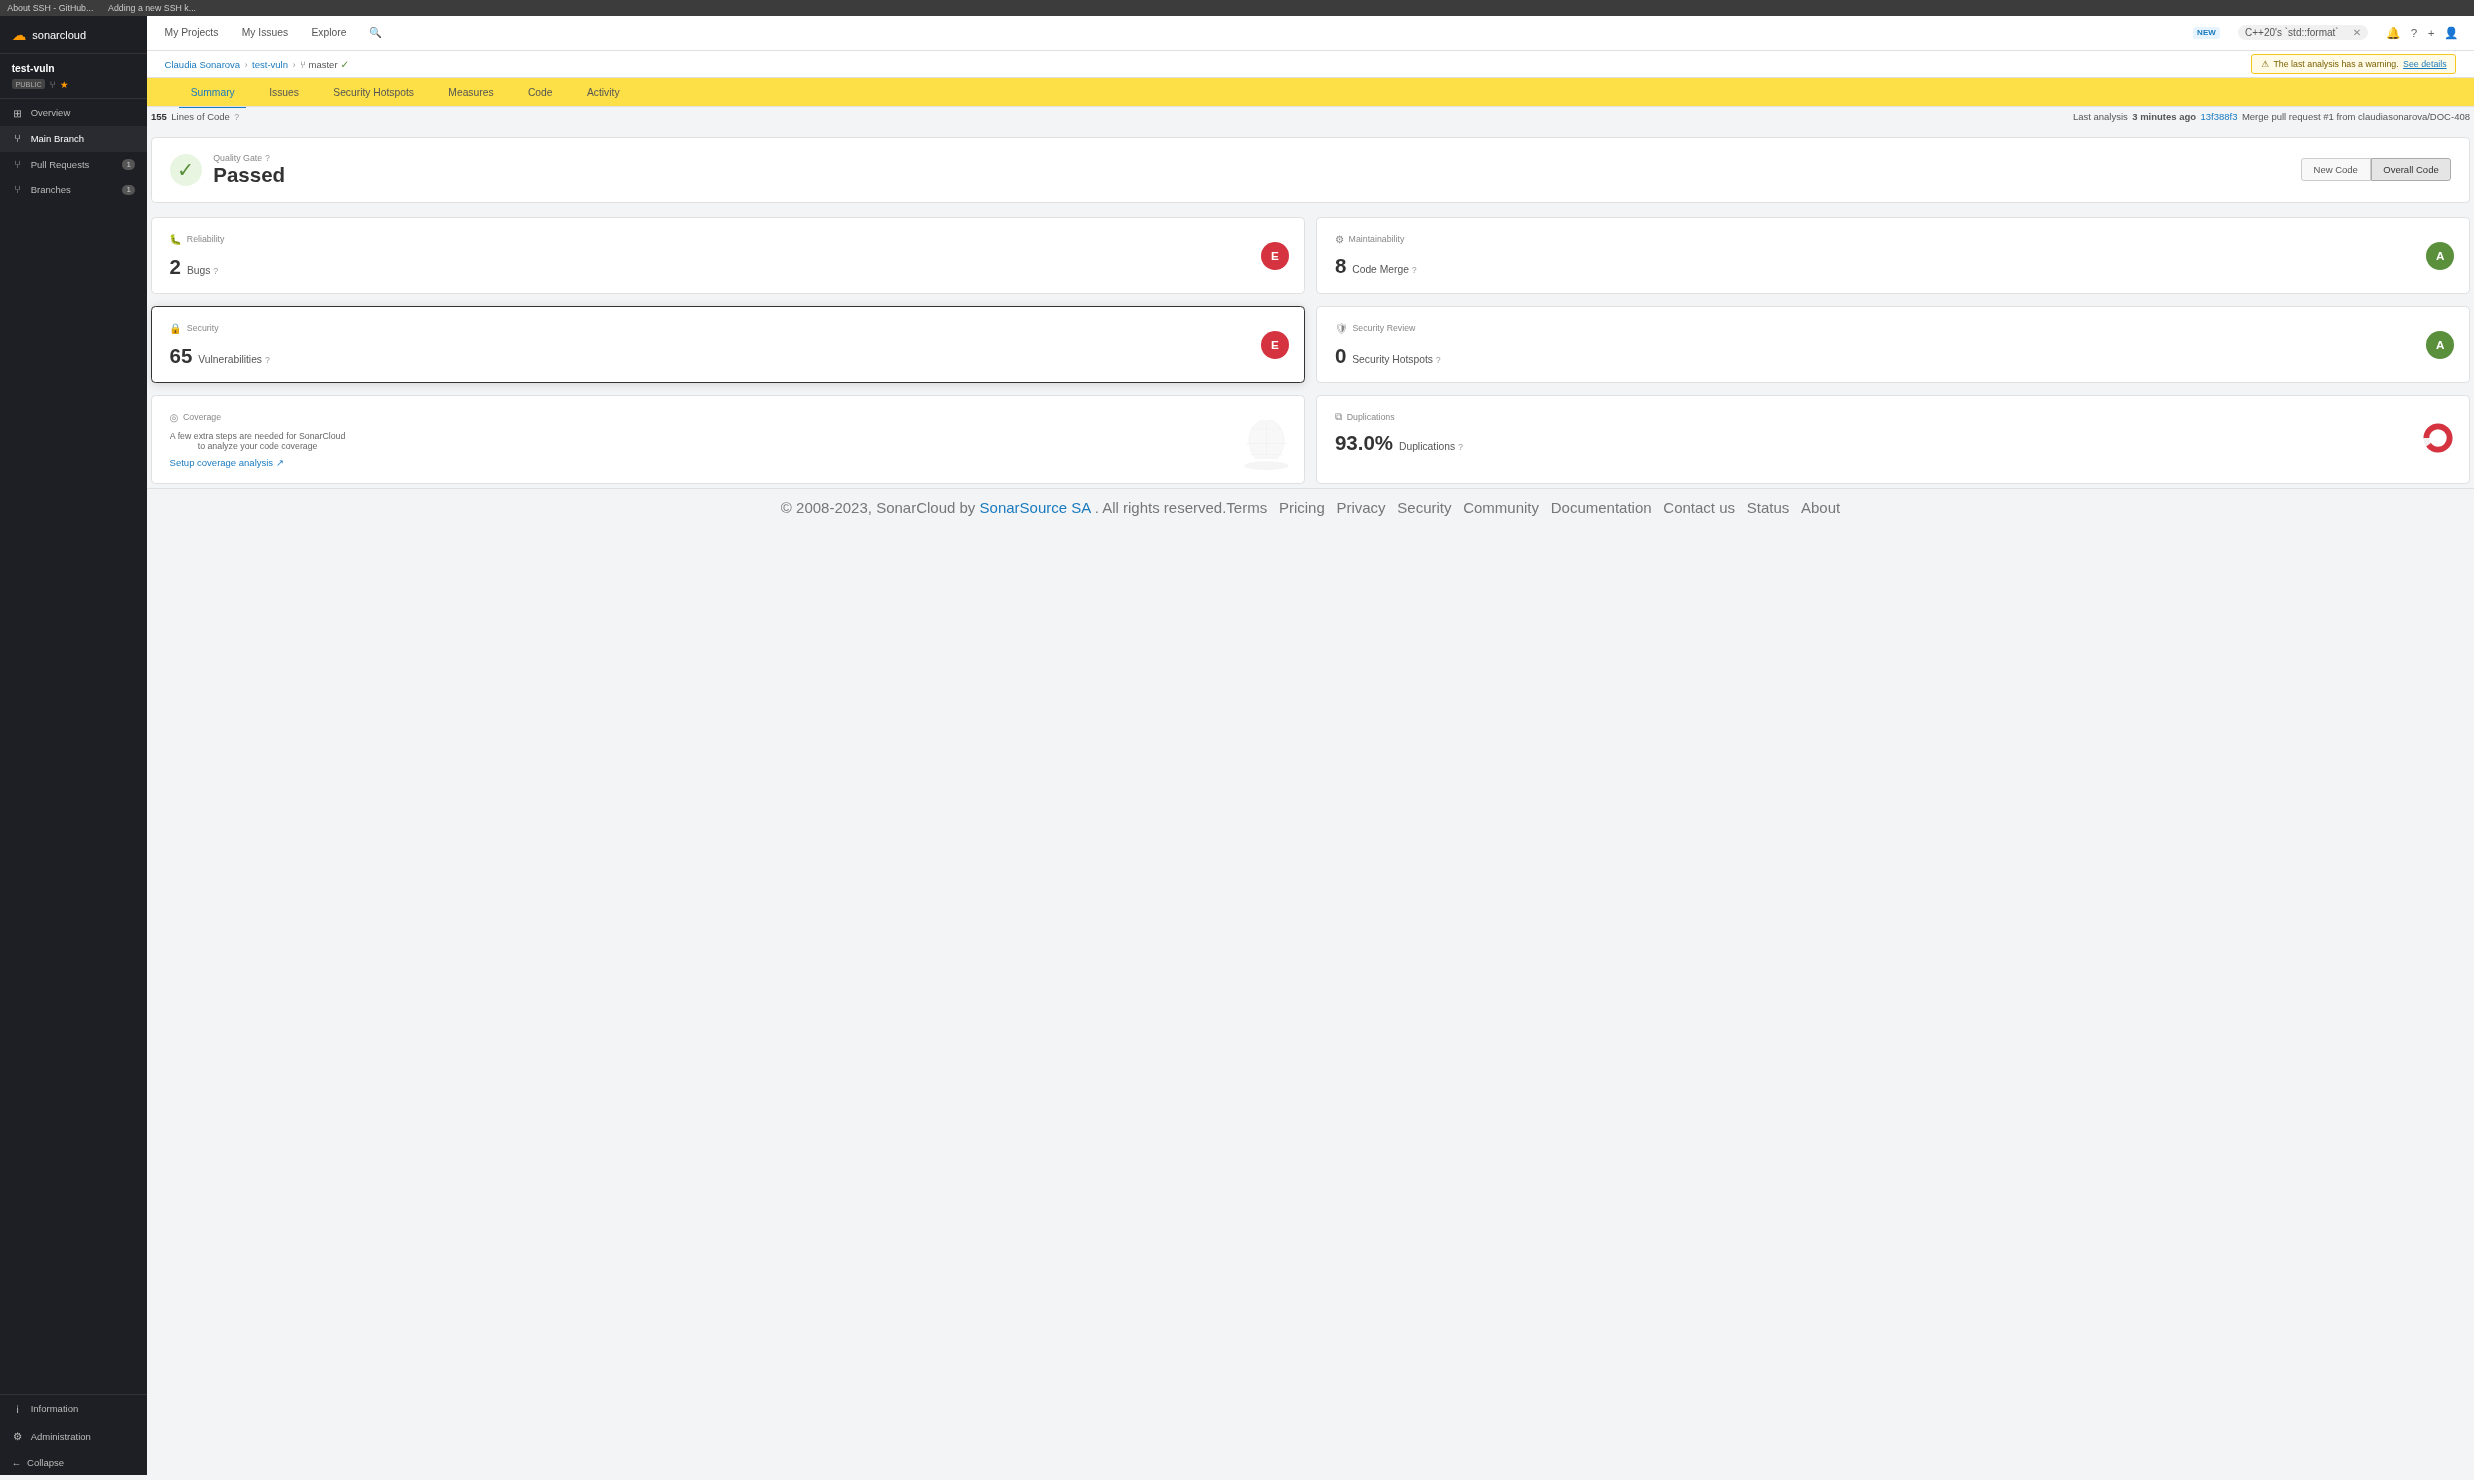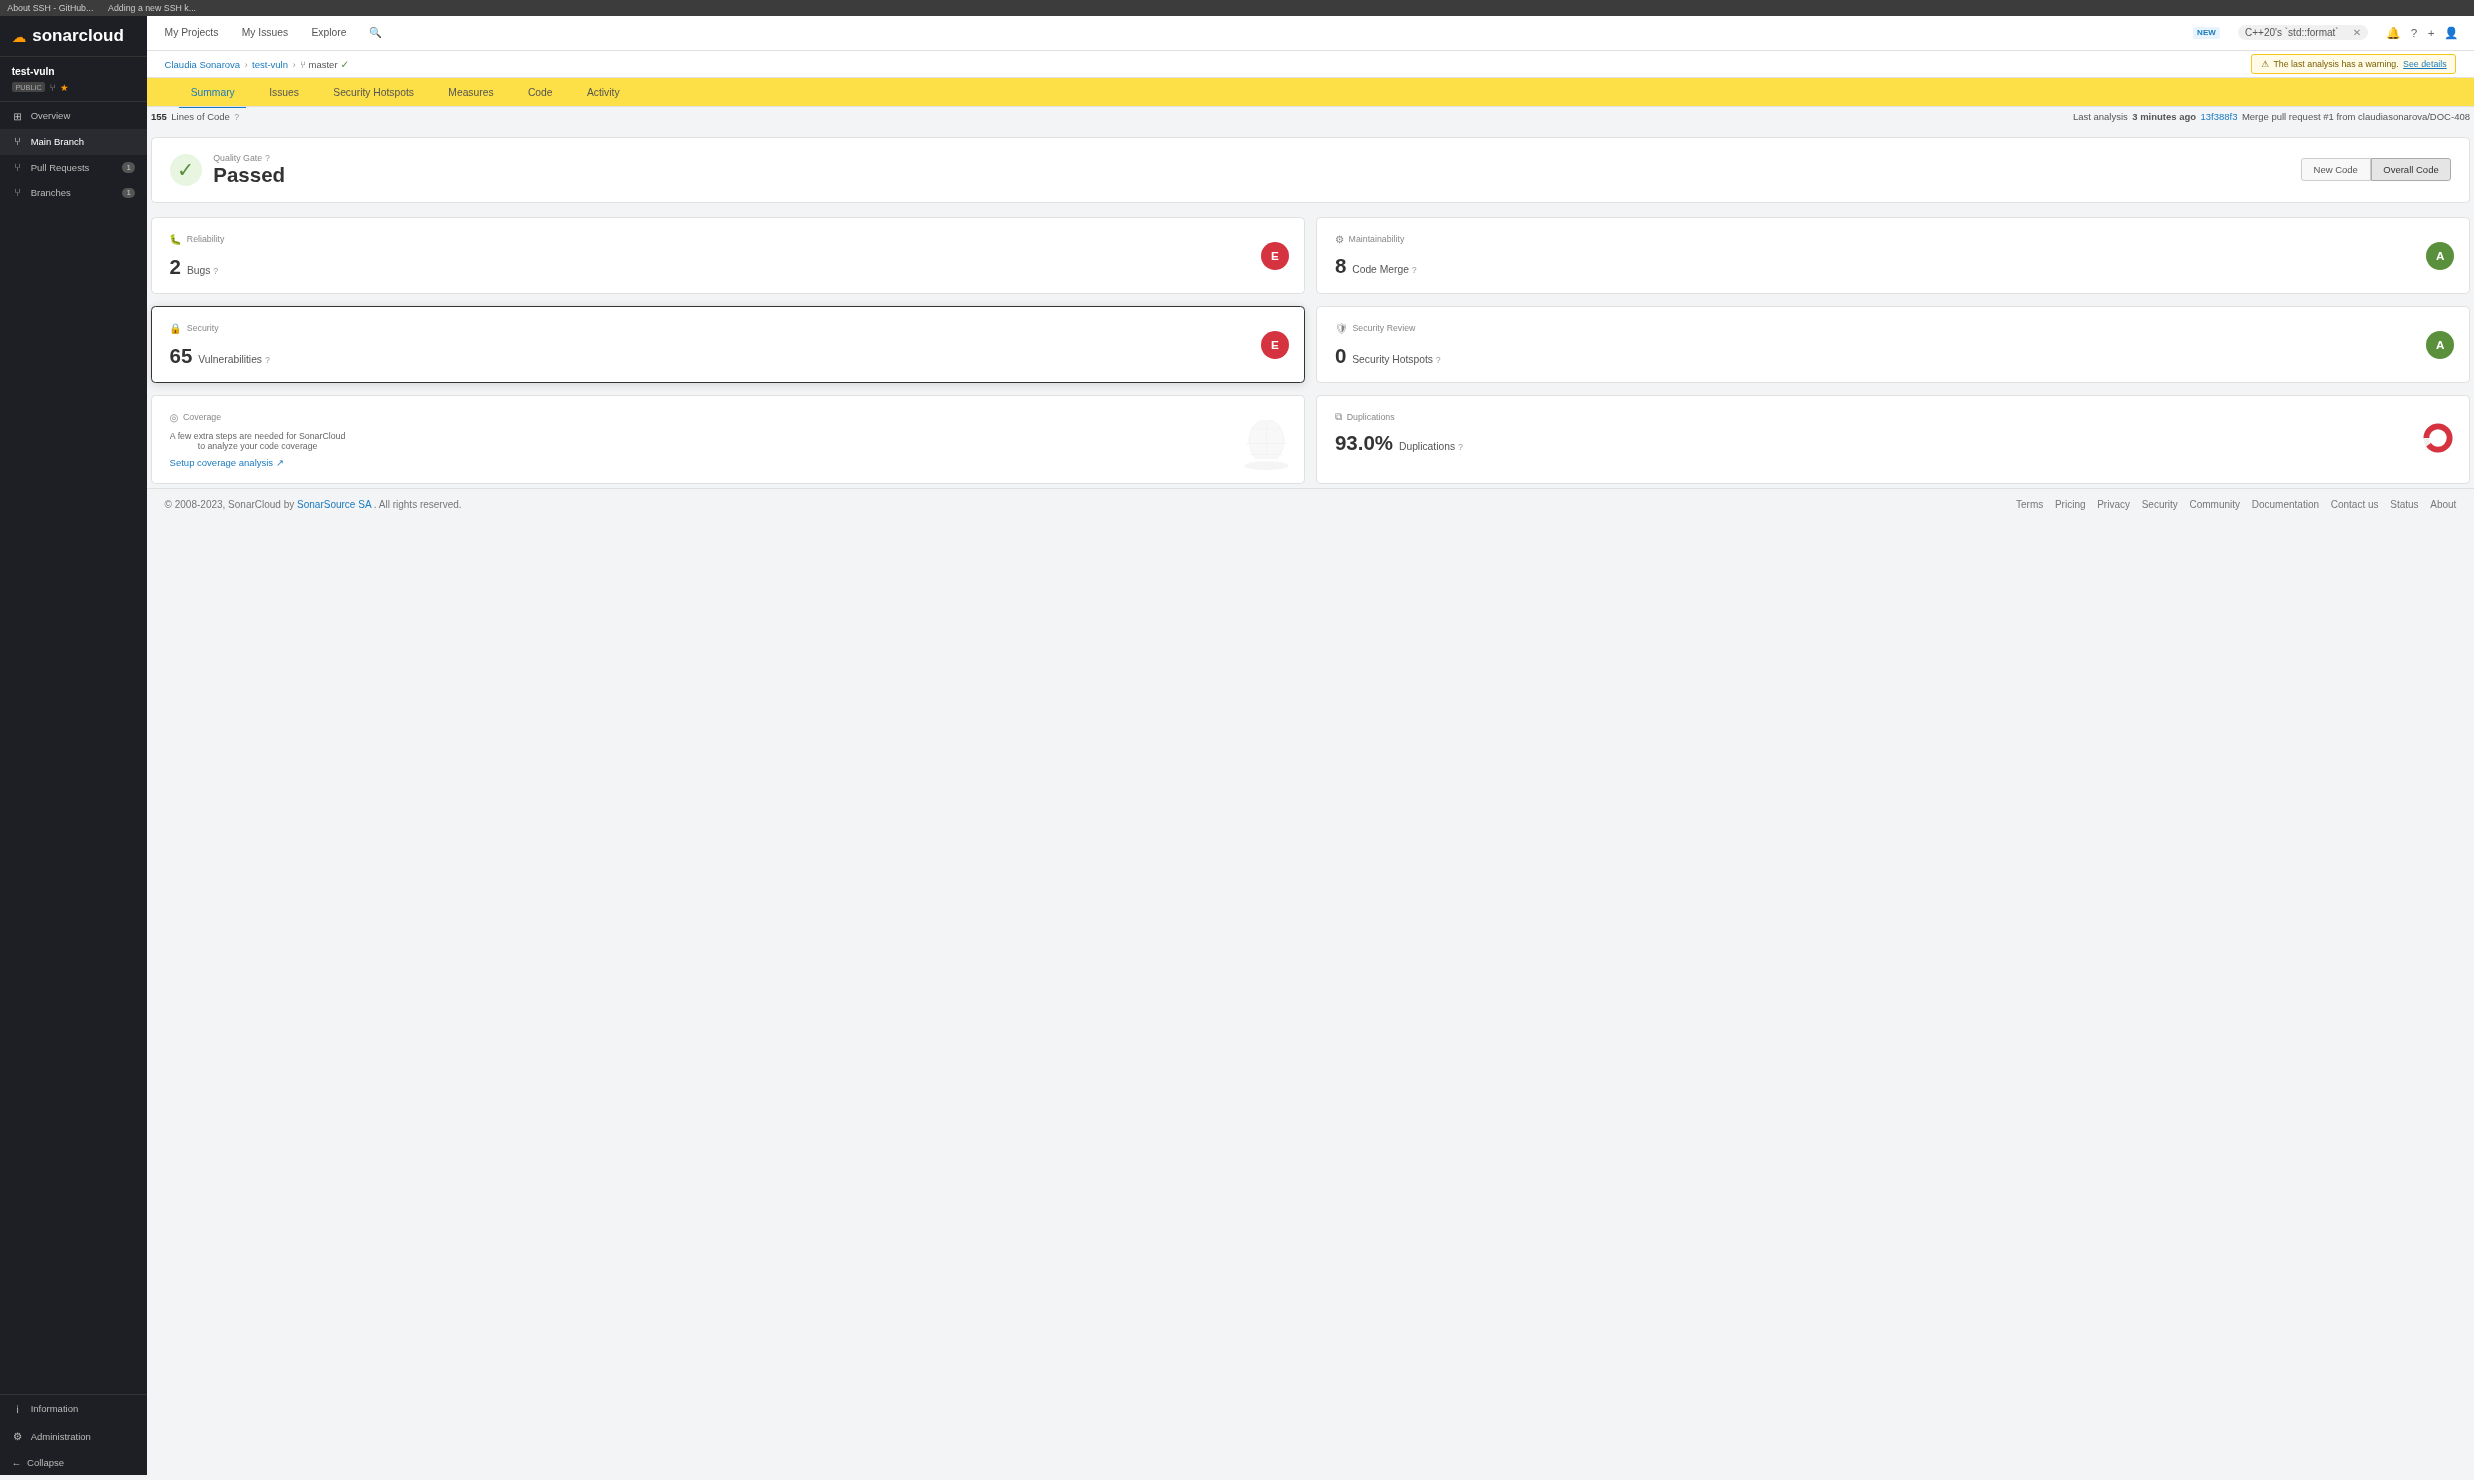--- a/index.html
+++ b/index.html
@@ -28,21 +28,21 @@
       flex-direction: column;
       flex-shrink: 0;
     }
     .sidebar-logo {
       padding: 10.3px 11.7px;
       display: flex;
       align-items: center;
       gap: 5.9px;
       border-bottom: 0.7px solid #333;
     }
-    .sidebar-logo-text { color: #fff; font-size: 17px; font-weight: 700; }
+    .sidebar-logo-text { color: #fff; font-size: 11px; font-weight: 400; }
     .sonar-icon { color: #f90; font-size: 14.7px; }
 
     .sidebar-project {
       padding: 8.8px 11.7px;
       border-bottom: 0.7px solid #333;
     }
     .sidebar-project-name { color: #fff; font-weight: 600; font-size: 10.3px; }
     .sidebar-project-badges { display: flex; gap: 4.4px; margin-top: 4.4px; align-items: center; }
     .badge-public { background: #444; color: #aaa; font-size: 7.3px; padding: 0.7px 3.7px; border-radius: 2.2px; }
     .badge-github { color: #aaa; font-size: 9.5px; }
@@ -288,23 +288,23 @@
       top: 50%;
       transform: translateY(-50%);
     }
 
     
     .footer {
       background: #f3f4f6;
       border-top: 0.7px solid #e0e0e0;
       padding: 10.3px 17.6px;
       display: flex;
-      justify-content: space-between;
-      align-items: center;
-      font-size: 10px;
+      justify-content: center;
+      align-items: center;
+      font-size: 15px;
       color: #777;
     }
     .footer a { color: #777; text-decoration: none; cursor: pointer; }
     .footer-links { display: flex; gap: 11.7px; }
     .footer-copyright a { color: #1a7abf; text-decoration: none; }
   </style>
 </head>
 <body>
 
 <div class="browser-bar">

